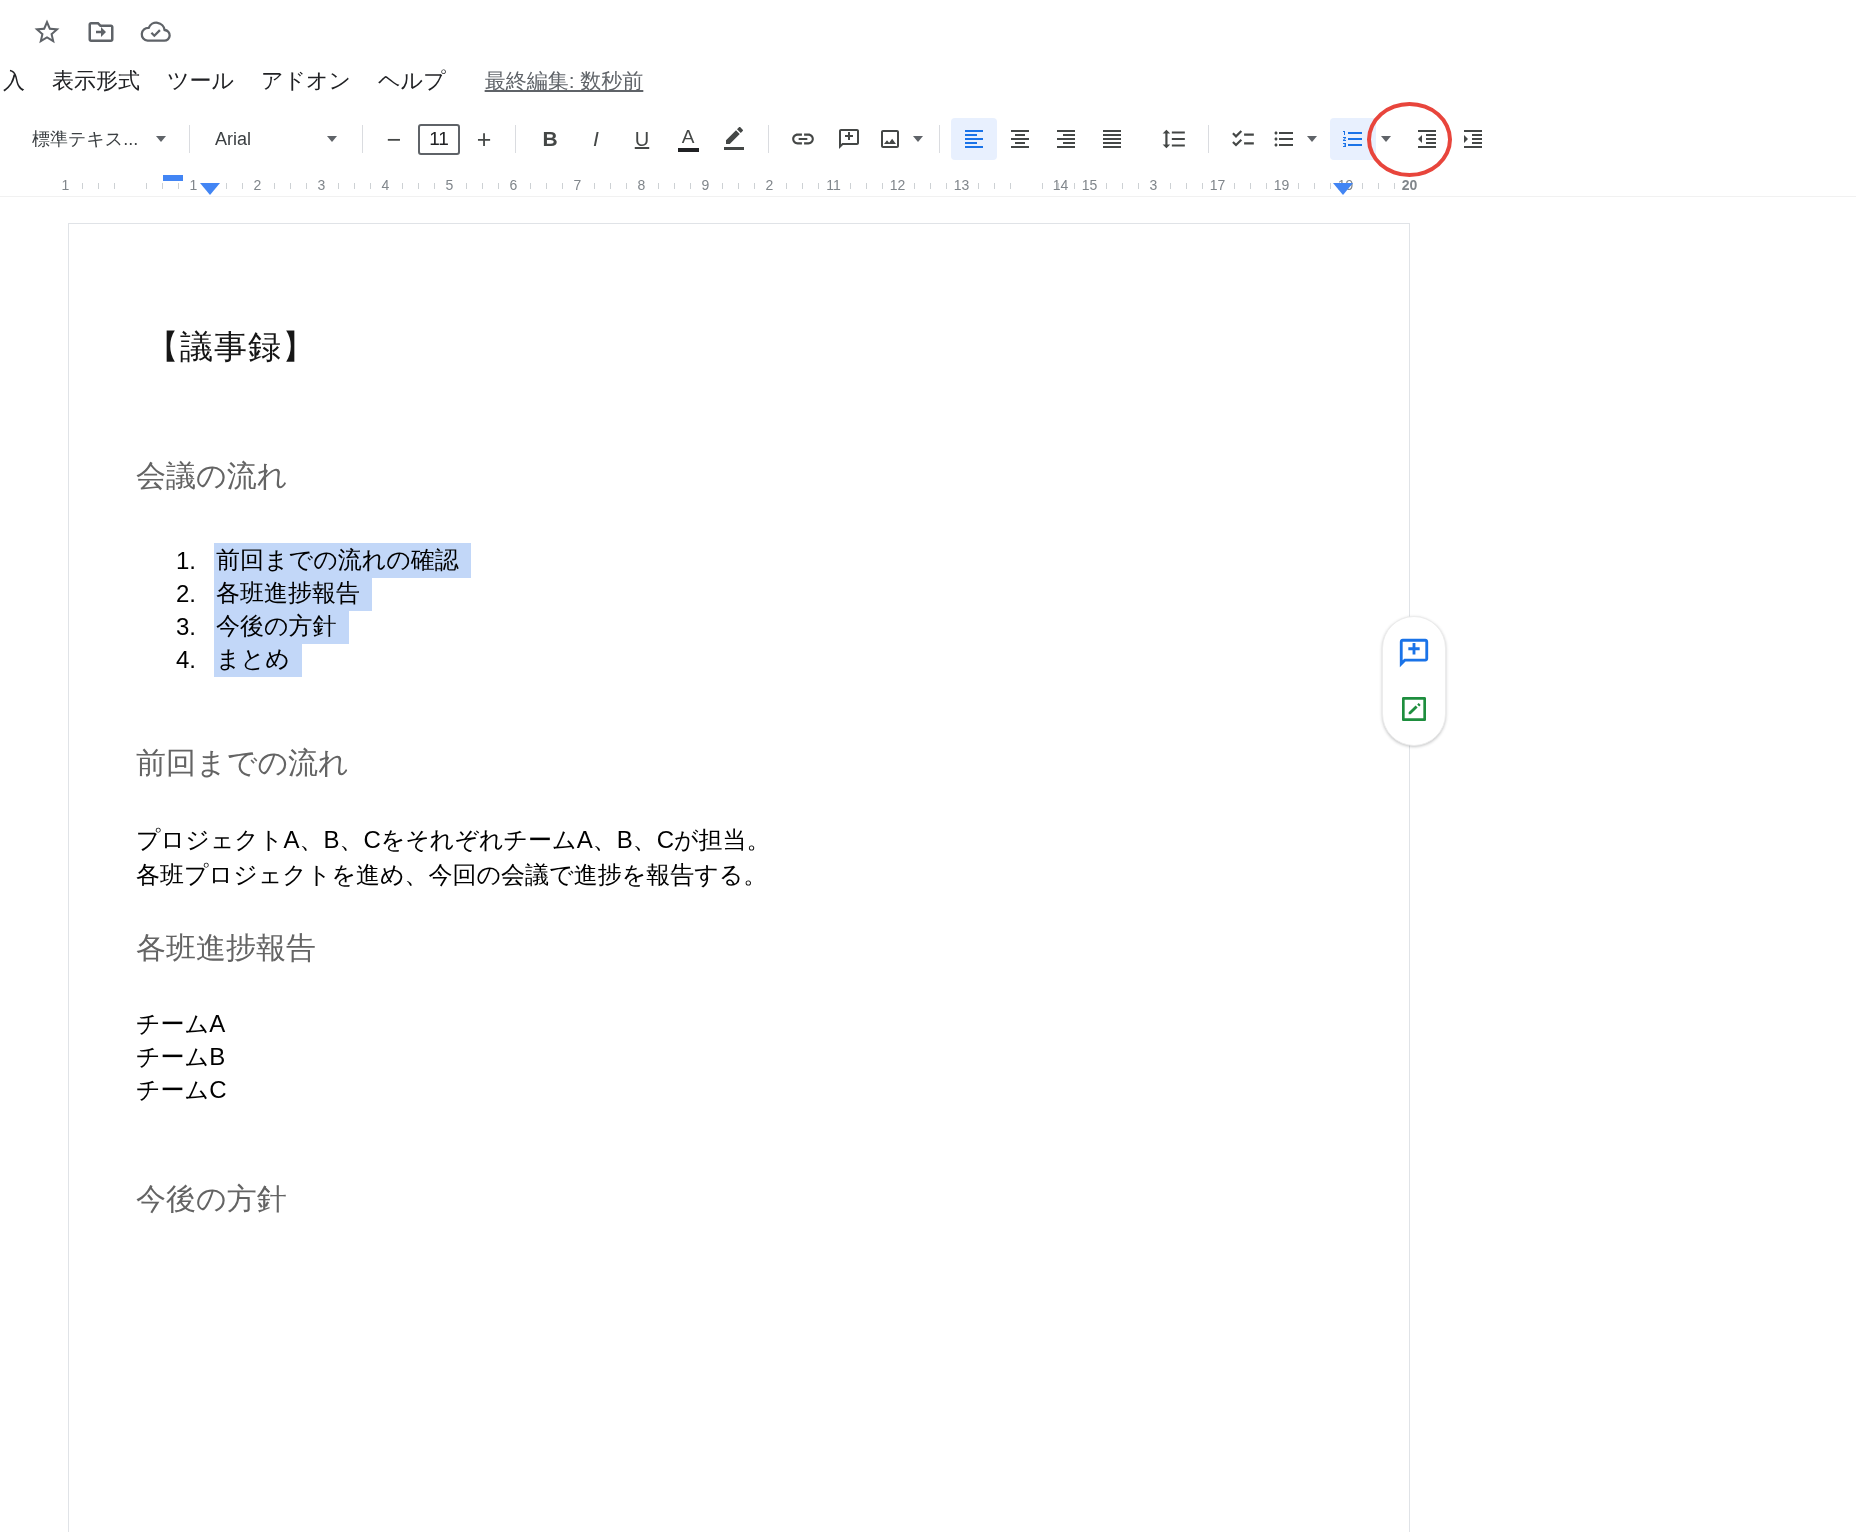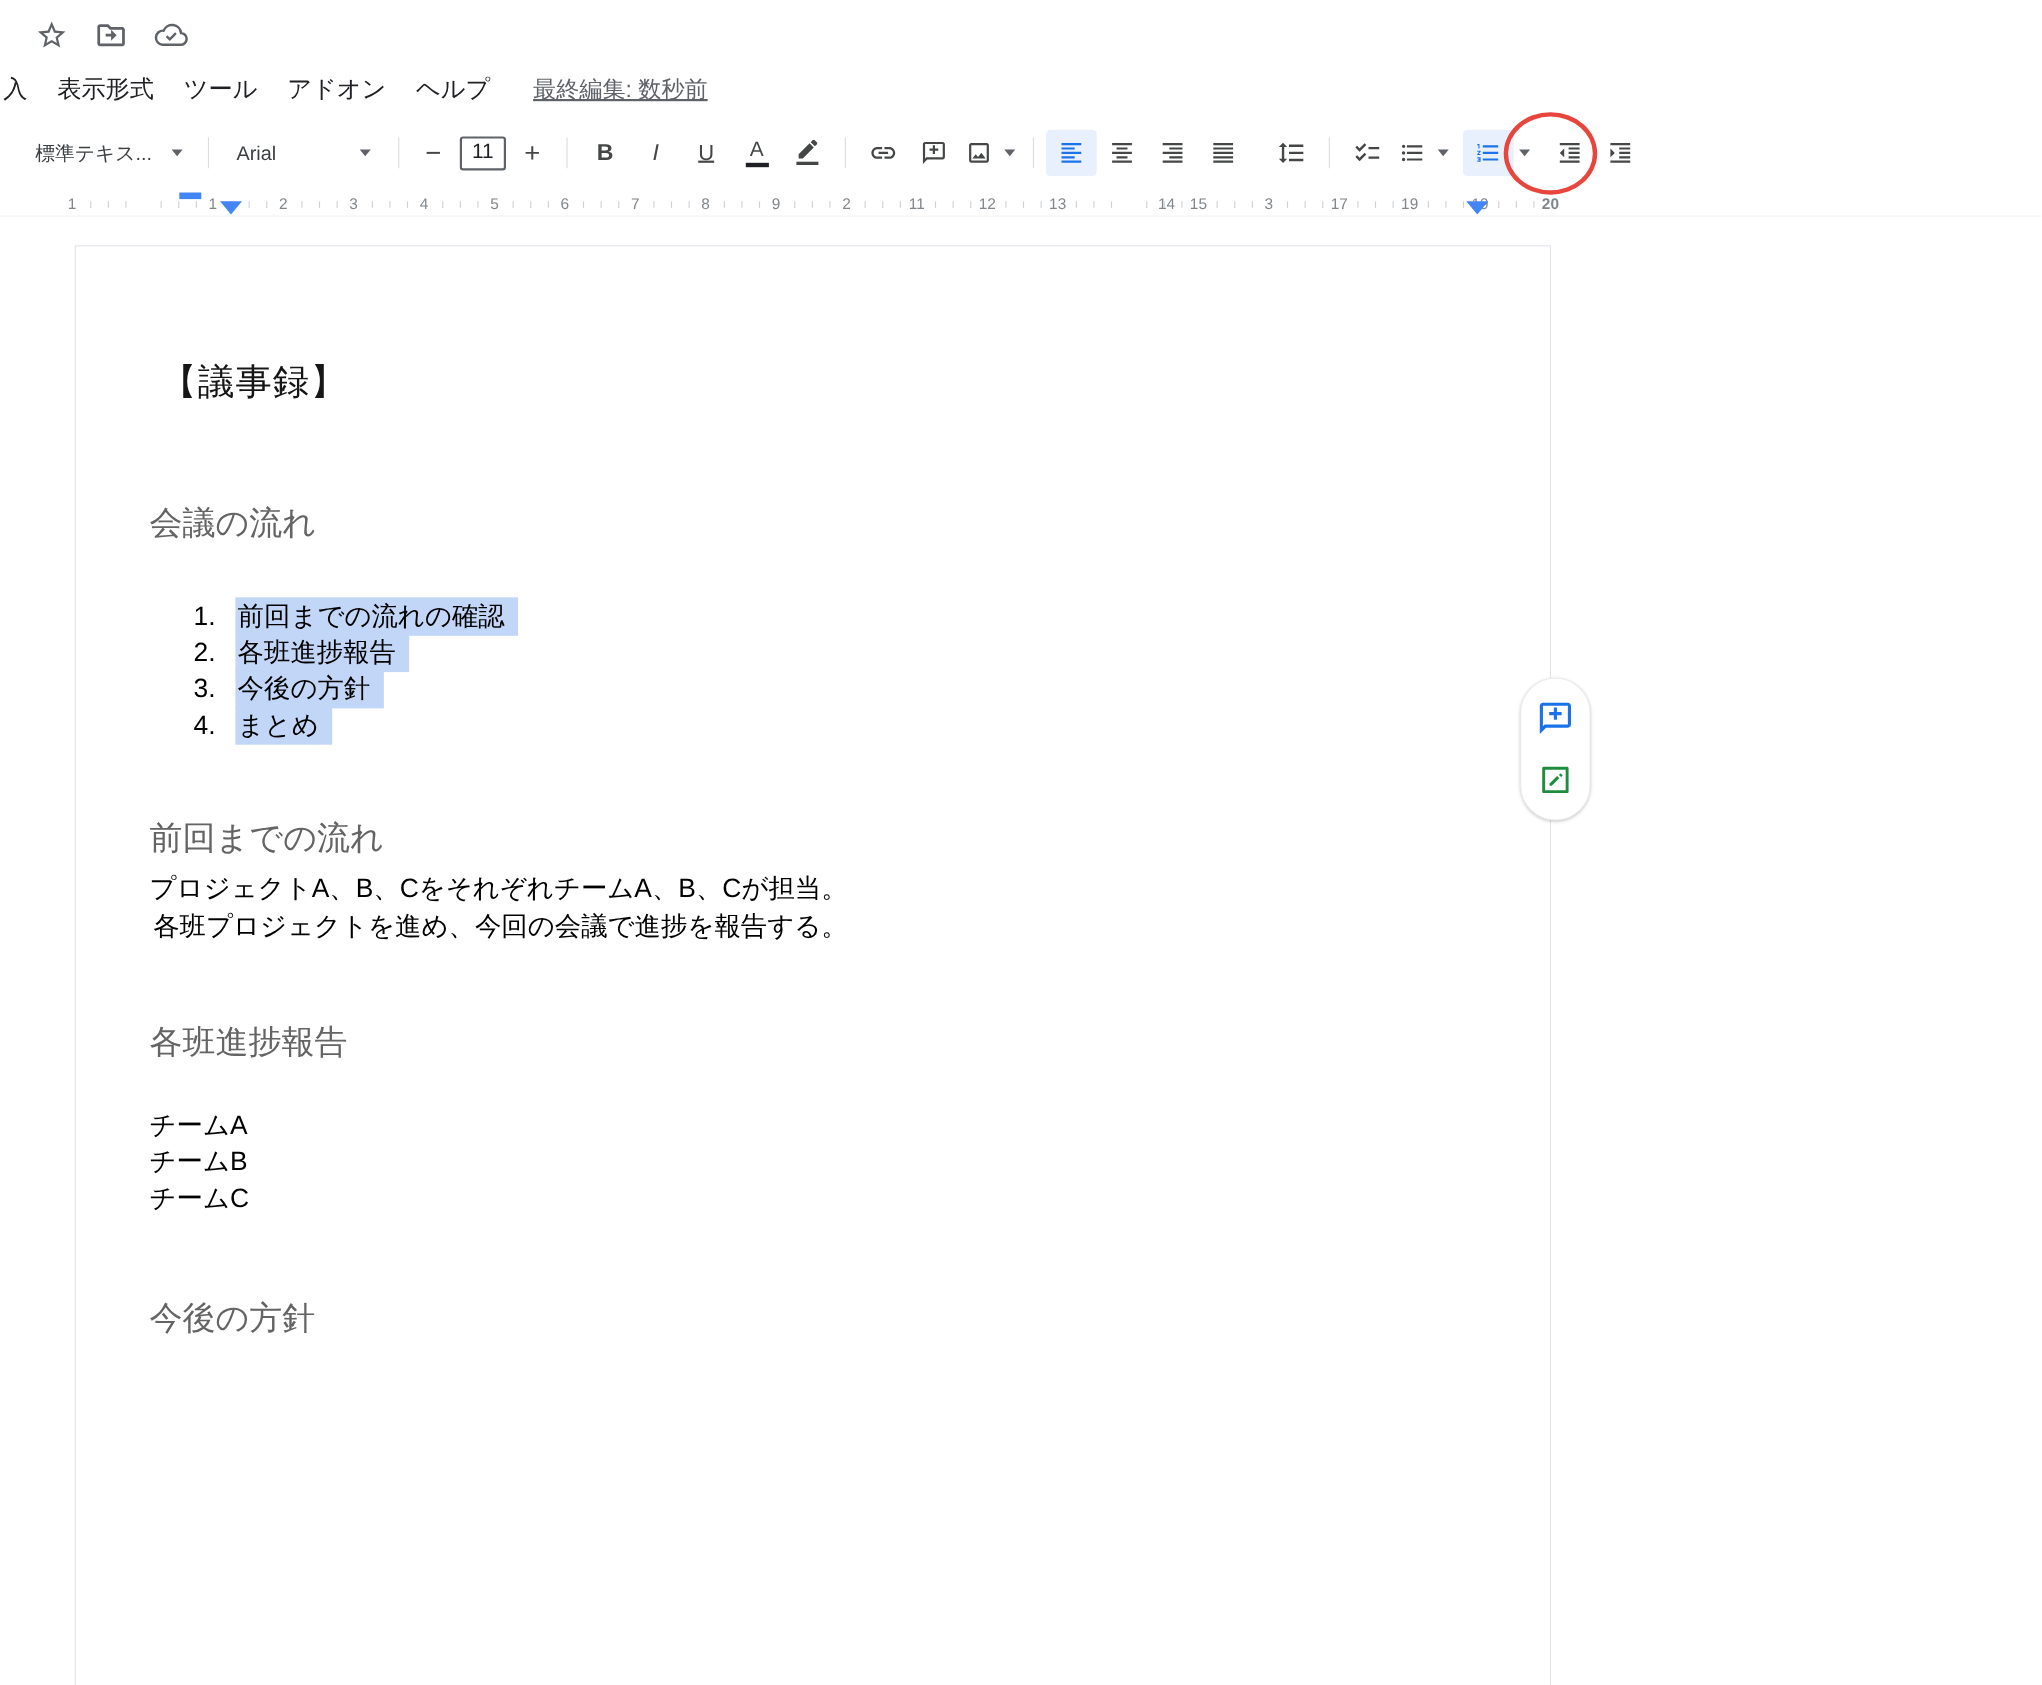--- a/index.html
+++ b/index.html
@@ -48,21 +48,21 @@
   
   .page { position:absolute; left:68px; top:223px; width:1342px; height:1312px; background:#fff; border:1px solid #e0e3e7; cursor:text; }
   .doc-title { position:absolute; left:77px; top:100px; font-size:33px; font-weight:500; color:#161616; line-height:46px; letter-spacing:1px; }
   .doc-heading { position:absolute; left:67px; font-size:30px; color:#646464; line-height:40px; }
   .h-agenda { top:232px; } .h-prev { top:519px; } .h-prog { top:704px; } .h-future { top:955px; }
   .agenda { position:absolute; left:0; top:320px; }
   .agenda-row { height:33px; display:flex; align-items:center; padding-left:107px; font-size:24px; color:#000; }
   .agenda-row .num { width:38px; flex:none; }
   .agenda-row .sel { background:#c2d7f8; padding:1px 12px 2px 2px; white-space:nowrap; }
   .doc-par { position:absolute; left:67px; font-size:24px; color:#000; }
-  .p-prev { top:566px;text-align:right; } .p-prev div { line-height:35px; }
+  .p-prev { top:598px; } .p-prev div { line-height:35px; }
   .p-teams { top:783px; } .p-teams div { line-height:33px; }
 
   
   .float-actions { position:absolute; left:1382px; top:616px; width:64px; height:130px; background:#fff; border:1px solid #ececec; border-radius:32px; box-shadow:0 1px 3px rgba(60,64,67,.3); display:flex; flex-direction:column; align-items:center; justify-content:space-evenly; z-index:10; }
   .fa-btn { width:40px; height:40px; display:flex; align-items:center; justify-content:center; cursor:pointer; }
 
   
   .red-circle { position:absolute; left:1367px; top:102px; width:85px; height:75px; border:4px solid #e8453c; border-radius:50%; z-index:60; pointer-events:none; }
 </style>
 </head>

